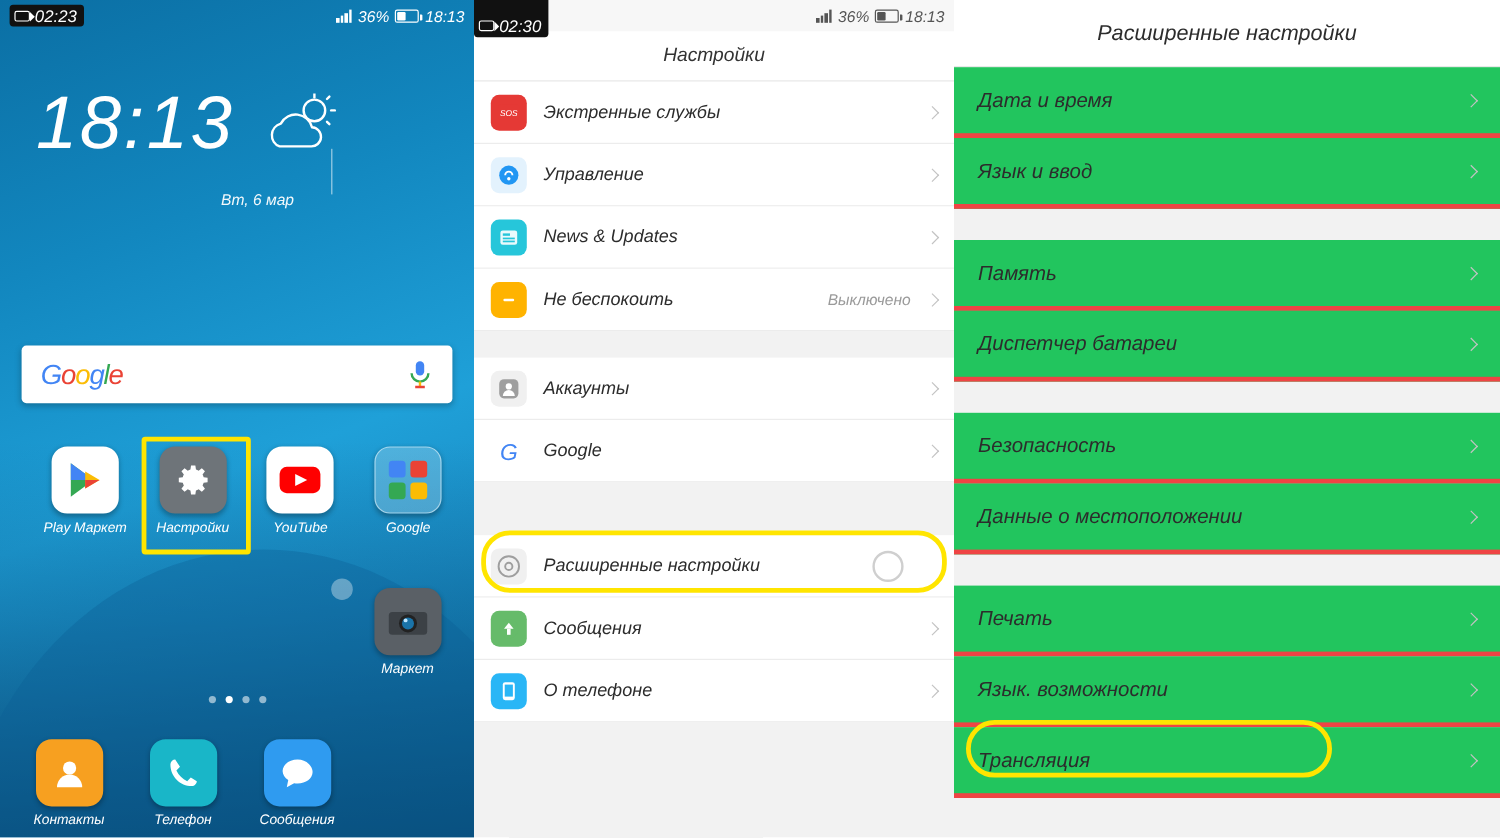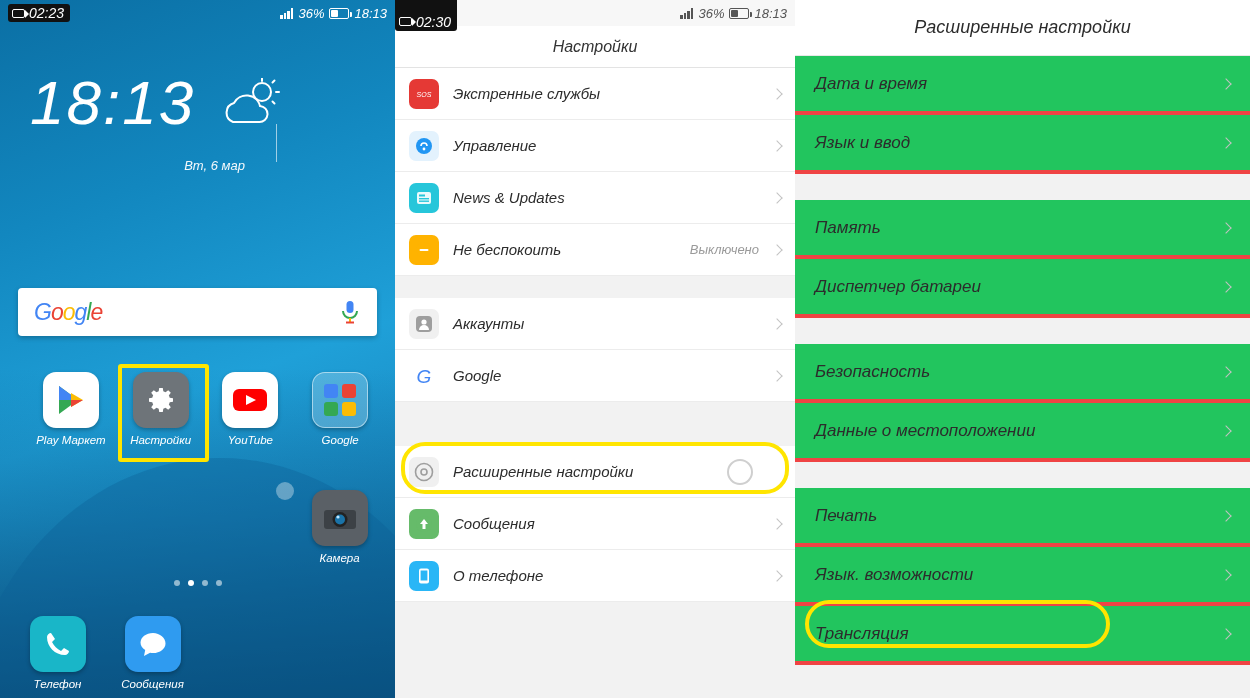--- a/index.html
+++ b/index.html
@@ -205,33 +205,42 @@
 
     <div class="camera-row">
       <div class="iart" style="background:#5a6066;">
         <svg width="34" height="26" viewBox="0 0 34 26">
           <rect x="1" y="5" width="32" height="19" rx="3" fill="#3c4146"></rect>
           <circle cx="17" cy="14.5" r="7.5" fill="#222"></circle>
           <circle cx="17" cy="14.5" r="5" fill="#1a73a8"></circle>
           <circle cx="15" cy="12" r="1.6" fill="#bfe6ff"></circle>
         </svg>
       </div>
-      <div>Камера</div>
+      <div>Маркет</div>
     </div>
 
     <div class="dots">
       <i></i>
       <i class="on"></i>
       <i></i>
       <i></i>
     </div>
 
     <div class="dock">
       <div class="irow">
         <div class="icell">
+          <div class="iart" style="background:#f7a020;">
+            <svg width="30" height="30" viewBox="0 0 30 30">
+              <circle cx="15" cy="11" r="5.5" fill="#fff"></circle>
+              <path d="M4.5 27a10.5 10.5 0 0 1 21 0z" fill="#fff"></path>
+            </svg>
+          </div>
+          <div>Контакты</div>
+        </div>
+        <div class="icell">
           <div class="iart" style="background:#19b6c8;">
             <svg width="28" height="28" viewBox="0 0 28 28">
               <path d="M7 3c-2 0-4 2-4 4 0 10 8 18 18 18 2 0 4-2 4-4l-5-3-3 3c-4-2-7-5-9-9l3-3z" fill="#fff"></path>
             </svg>
           </div>
           <div>Телефон</div>
         </div>
         <div class="icell">
           <div class="iart" style="background:#2f9bf0;">
             <svg width="30" height="28" viewBox="0 0 30 28">

